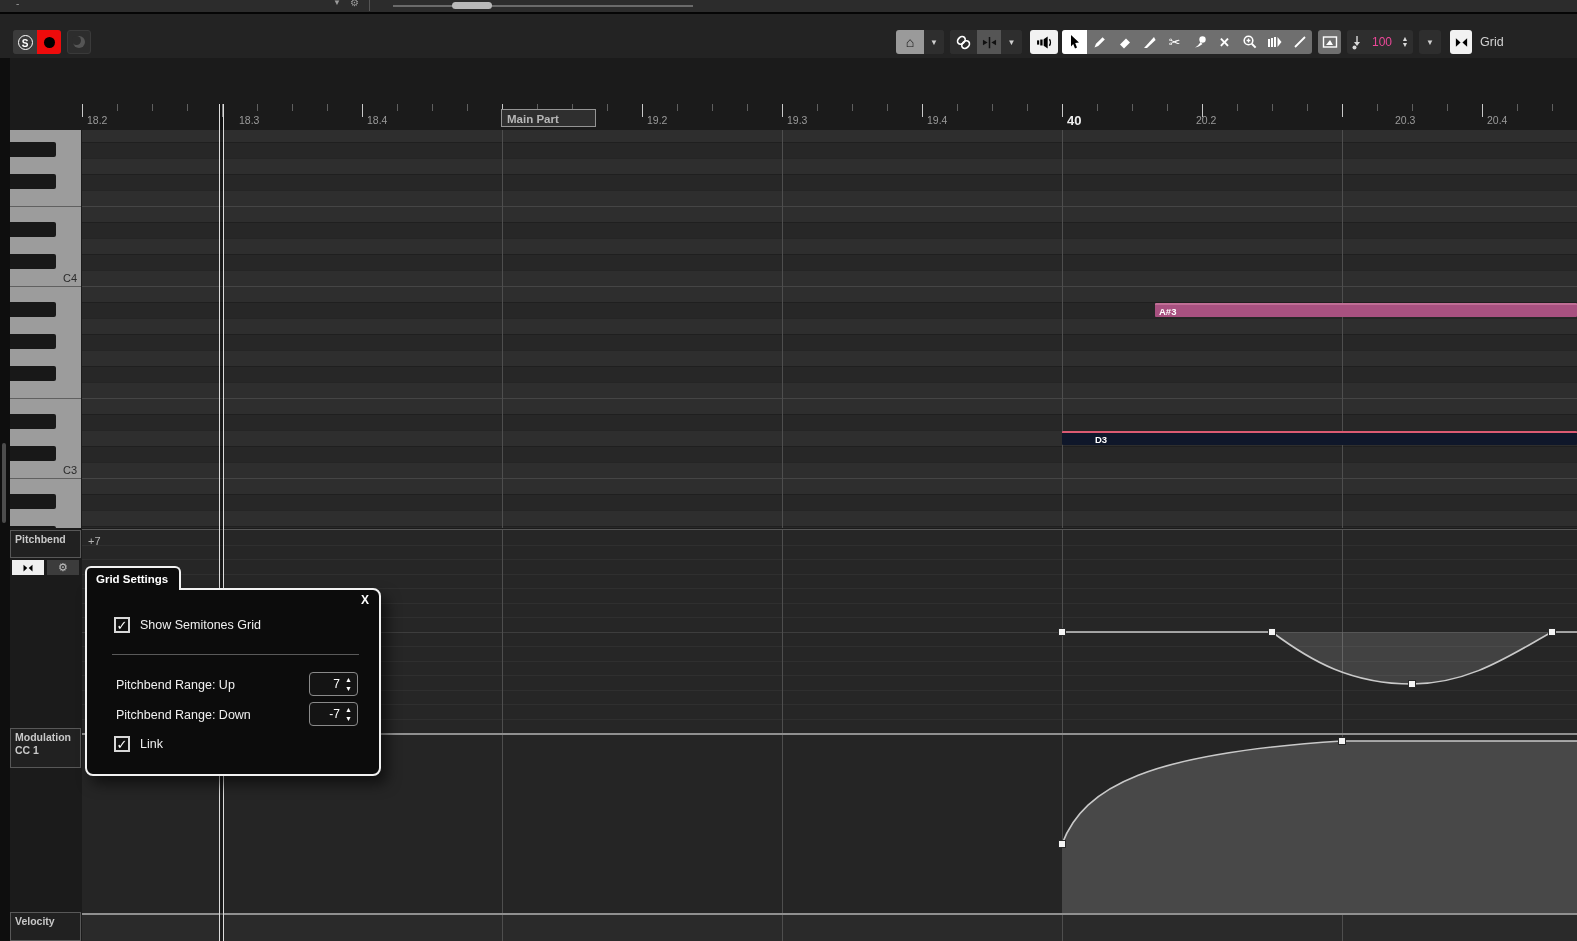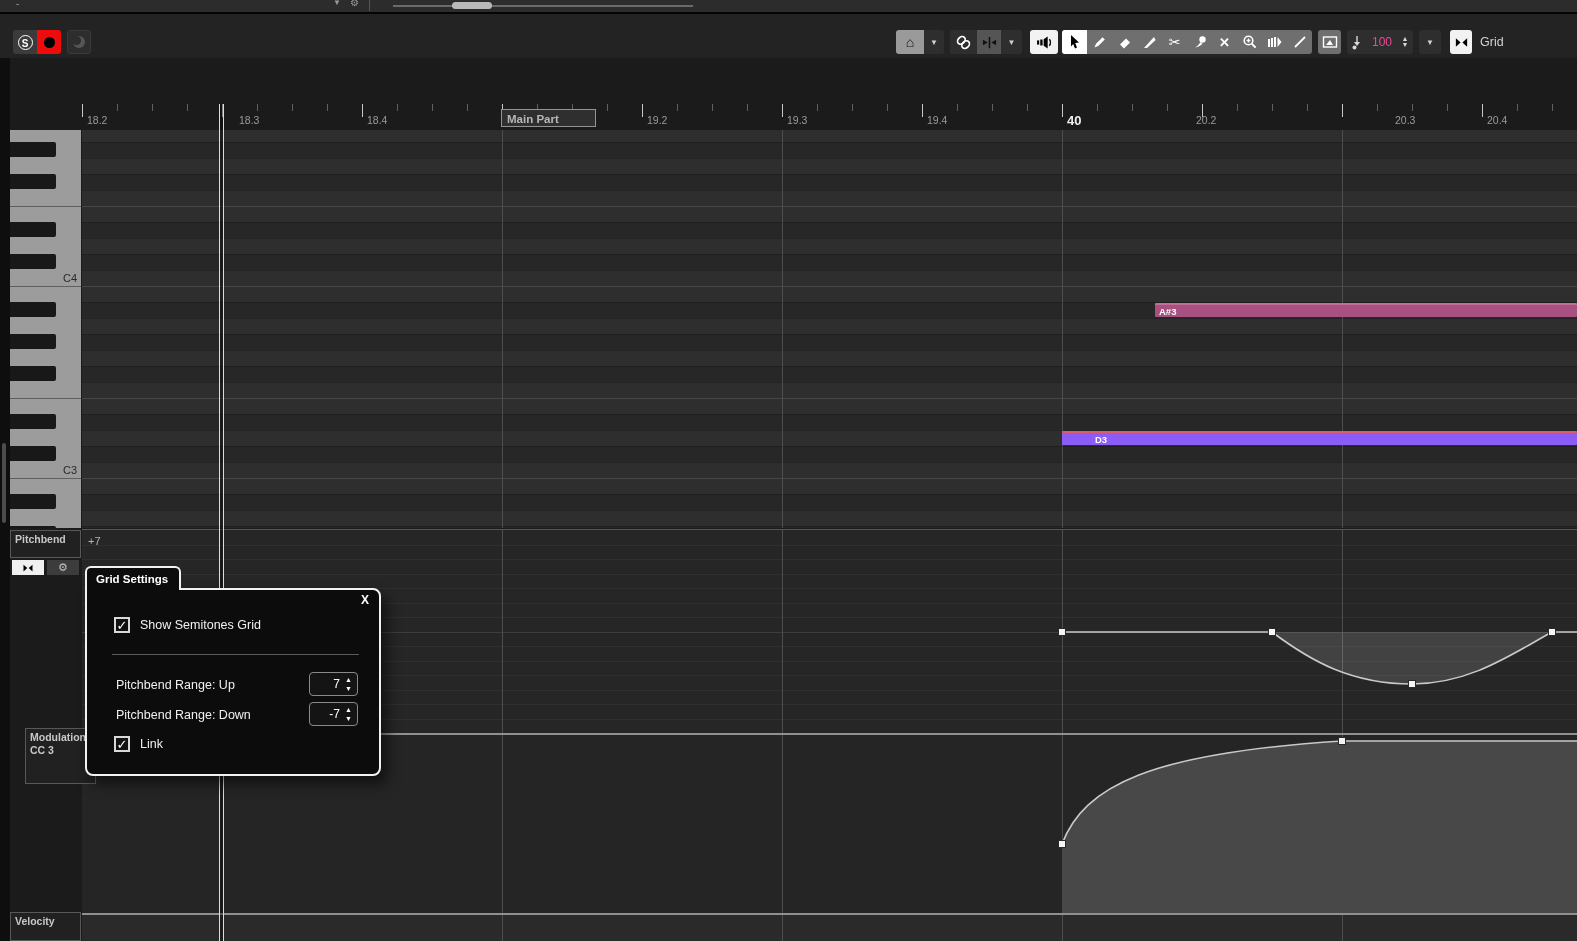--- a/index.html
+++ b/index.html
@@ -335,21 +335,21 @@
       <div class="row" style="top: 332px; background: rgb(46, 46, 46); border-top: 1px solid rgba(0, 0, 0, 0.18);"></div>
       <div class="row" style="top: 348px; background: rgb(46, 46, 46); border-top: 1px solid rgb(69, 69, 69);"></div>
       <div class="row" style="top: 364px; background: rgb(39, 39, 39); border-top: 1px solid rgba(0, 0, 0, 0.18);"></div>
       <div class="row" style="top: 380px; background: rgb(46, 46, 46); border-top: 1px solid rgba(0, 0, 0, 0.18);"></div>
       <div class="row" style="top: 396px; background: rgb(39, 39, 39); border-top: 1px solid rgba(0, 0, 0, 0.18);"></div>
       <div class="vline" style="left: 420px; height: 398px;"></div>
       <div class="vline" style="left: 700px; height: 398px;"></div>
       <div class="vline" style="left: 980px; height: 398px;"></div>
       <div class="vline" style="left: 1260px; height: 398px;"></div>
       <div class="note" style="left: 1073px; top: 173px; width: 422px; background: rgb(168, 81, 128); border-top: 2px solid rgb(192, 110, 149);">A#3</div>
-      <div class="note" style="left: 980px; top: 301px; width: 515px; background: #8b5cf6; border-top: 2px solid rgb(218, 90, 114); padding-left: 33px;">D3</div>
+      <div class="note" style="left: 980px; top: 301px; width: 515px; background: #0f172a; border-top: 2px solid rgb(218, 90, 114); padding-left: 33px;">D3</div>
     </div>
 
   <div id="pb-lane" class="abs lane">
       <div class="semi" style="top: 15px; background: rgb(47, 47, 47);"></div>
       <div class="semi" style="top: 29px; background: rgb(47, 47, 47);"></div>
       <div class="semi" style="top: 44px; background: rgb(47, 47, 47);"></div>
       <div class="semi" style="top: 58px; background: rgb(47, 47, 47);"></div>
       <div class="semi" style="top: 73px; background: rgb(47, 47, 47);"></div>
       <div class="semi" style="top: 87px; background: rgb(47, 47, 47);"></div>
       <div class="semi" style="top: 102px; background: rgb(61, 61, 61);"></div>
@@ -403,23 +403,23 @@
   <div class="lbtn abs" style="left:12px;top:560px;width:32px;background:#f0f0f0;">
     <svg width="12" height="12" viewBox="0 0 16 16">
       <path d="M2,3.5 L7,8 L2,12.5 Z" fill="#000"></path>
         <path d="M14,3.5 L9,8 L14,12.5 Z" fill="#000"></path>
     </svg>
   </div>
   <div class="lbtn abs" style="left:47px;top:560px;width:32px;background:#3c3c3c;color:#c0c0c0;font-size:11px;">
     <span>⚙</span>
   </div>
 
-  <div class="abs lhdr" style="top:728px;height:56px;line-height:13px;margin-left:15px;">
+  <div class="abs lhdr" style="top:728px;height:40px;line-height:13px;">
     <div>Modulation</div>
-    <div>CC 3</div>
+    <div>CC 1</div>
   </div>
 
   <div class="abs lhdr" style="top:912px;height:29px;">
     <span>Velocity</span>
   </div>
 
   <div id="playhead" class="abs"></div>
 
   <div id="popup" class="abs">
     <div id="popup-tab">Grid Settings</div>

